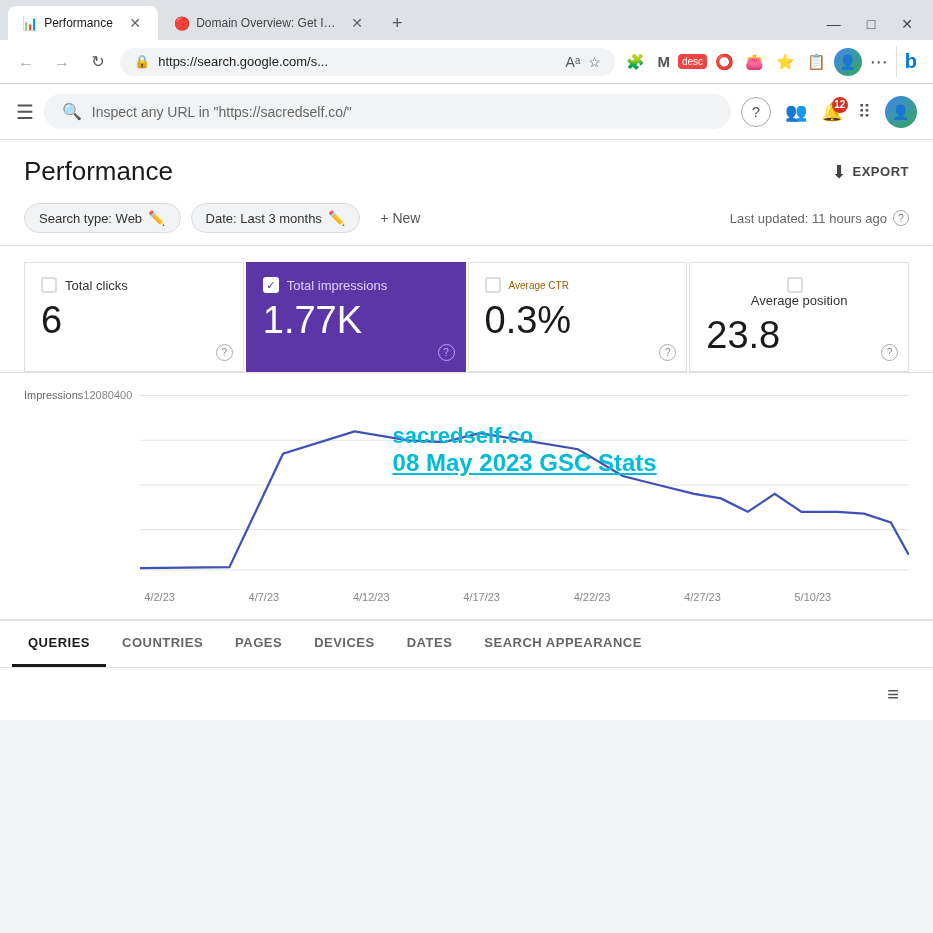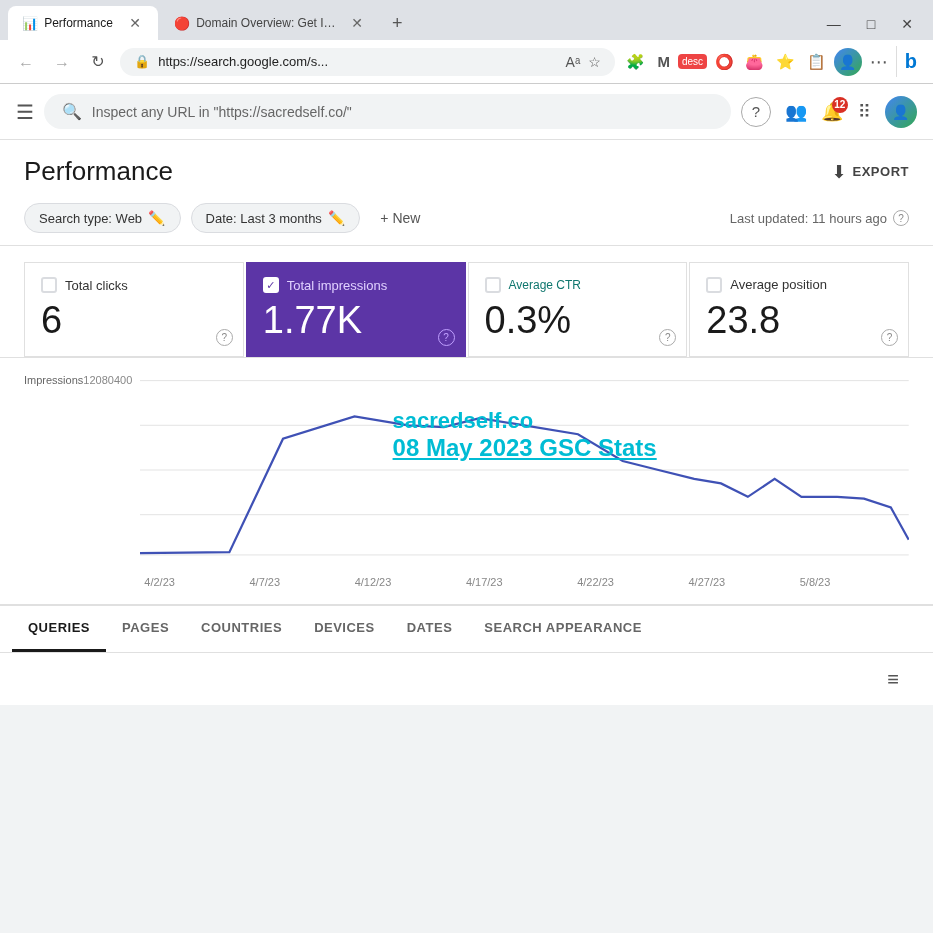--- a/index.html
+++ b/index.html
@@ -117,28 +117,28 @@
           <span style="width:16px; height:16px; border:2px solid white; border-radius:3px; background:white; display:inline-flex; align-items:center; justify-content:center; margin-right:8px; font-size:11px; color:#5c35a6;">✓</span>
           <span style="font-size:13px; color:#e0d0ff;">Total impressions</span>
         </div>
         <div style="font-size:38px; font-weight:400; margin-top:6px; color:white;">1.77K</div>
         <span style="position:absolute; bottom:10px; right:10px; width:17px; height:17px; border-radius:50%; border:1.5px solid #c0a0ff; display:flex; align-items:center; justify-content:center; font-size:10px; color:#c0a0ff; cursor:pointer;">?</span>
       </div>
 
       <div style="flex:1; padding:14px 16px; border:1px solid #e0e0e0; background:#fff; position:relative; cursor:pointer; min-height:90px;">
         <div style="display:flex; align-items:center;">
           <span style="width:16px; height:16px; border:2px solid #dadce0; border-radius:3px; display:inline-flex; align-items:center; justify-content:center; margin-right:8px;"></span>
-          <span style="font-size:12px; color:#0f766e;">Average CTR</span>
+          <span style="font-size:10px; color:#a16207;">Average CTR</span>
         </div>
         <div style="font-size:38px; font-weight:400; margin-top:6px; color:#1a1a1a;">0.3%</div>
         <span style="position:absolute; bottom:10px; right:10px; width:17px; height:17px; border-radius:50%; border:1.5px solid #aaa; display:flex; align-items:center; justify-content:center; font-size:10px; color:#888; cursor:pointer;">?</span>
       </div>
 
       <div style="flex:1; padding:14px 16px; border:1px solid #e0e0e0; background:#fff; position:relative; cursor:pointer; min-height:90px;">
-        <div style="display:flex; ">
+        <div style="display:flex; align-items:center;flex-direction:column;">
           <span style="width:16px; height:16px; border:2px solid #dadce0; border-radius:3px; display:inline-flex; align-items:center; justify-content:center; margin-right:8px;"></span>
           <span style="font-size:13px; color:#333;">Average position</span>
         </div>
         <div style="font-size:38px; font-weight:400; margin-top:6px; color:#1a1a1a;">23.8</div>
         <span style="position:absolute; bottom:10px; right:10px; width:17px; height:17px; border-radius:50%; border:1.5px solid #aaa; display:flex; align-items:center; justify-content:center; font-size:10px; color:#888; cursor:pointer;">?</span>
       </div>
     </div>
 
     <div style="background:#fff; padding:12px 24px 4px; border-top:1px solid #e0e0e0;">
       <div style="display:flex; align-items:flex-start;">
@@ -188,37 +188,37 @@
               "></polyline>
           </svg>
           
           <div style="display:flex; justify-content:space-between; padding:0 4px; margin-top:2px;">
             <span style="font-size:11px; color:#888;">4/2/23</span>
             <span style="font-size:11px; color:#888;">4/7/23</span>
             <span style="font-size:11px; color:#888;">4/12/23</span>
             <span style="font-size:11px; color:#888;">4/17/23</span>
             <span style="font-size:11px; color:#888;">4/22/23</span>
             <span style="font-size:11px; color:#888;">4/27/23</span>
-            <span style="font-size:11px; color:#888;">5/8/23</span>
+            <span style="font-size:11px; color:#888;">5/10/23</span>
             <span style="font-size:11px; color:#888;"></span>
           </div>
         </div>
       </div>
     </div>
 
     <div style="background:#fff; margin-top:12px; border-top:2px solid #e0e0e0;">
       <div style="display:flex; padding:0 12px; border-bottom:1px solid #e0e0e0;">
         <div style="padding:14px 16px; font-size:13px; font-weight:700; color:#1a1a1a; cursor:pointer; letter-spacing:0.5px; border-bottom:3px solid #1a1a1a;">
           <span>QUERIES</span>
         </div>
         <div style="padding:14px 16px; font-size:13px; font-weight:600; color:#666; cursor:pointer; letter-spacing:0.5px; border-bottom:3px solid transparent;">
+          <span>COUNTRIES</span>
+        </div>
+        <div style="padding:14px 16px; font-size:13px; font-weight:600; color:#666; cursor:pointer; letter-spacing:0.5px; border-bottom:3px solid transparent;">
           <span>PAGES</span>
-        </div>
-        <div style="padding:14px 16px; font-size:13px; font-weight:600; color:#666; cursor:pointer; letter-spacing:0.5px; border-bottom:3px solid transparent;">
-          <span>COUNTRIES</span>
         </div>
         <div style="padding:14px 16px; font-size:13px; font-weight:600; color:#666; cursor:pointer; letter-spacing:0.5px; border-bottom:3px solid transparent;">
           <span>DEVICES</span>
         </div>
         <div style="padding:14px 16px; font-size:13px; font-weight:600; color:#666; cursor:pointer; letter-spacing:0.5px; border-bottom:3px solid transparent;">
           <span>DATES</span>
         </div>
         <div style="padding:14px 16px; font-size:13px; font-weight:600; color:#666; cursor:pointer; letter-spacing:0.5px; border-bottom:3px solid transparent;">
           <span>SEARCH APPEARANCE</span>
         </div>

